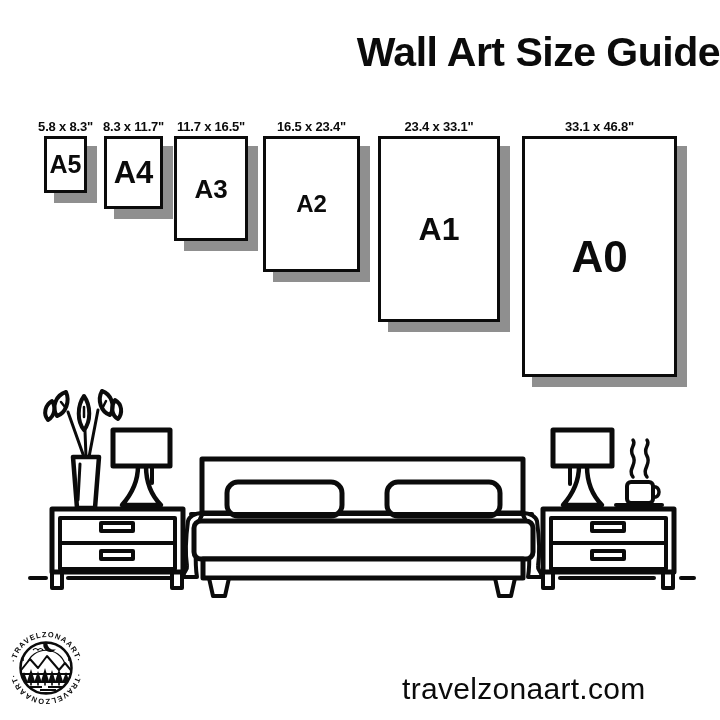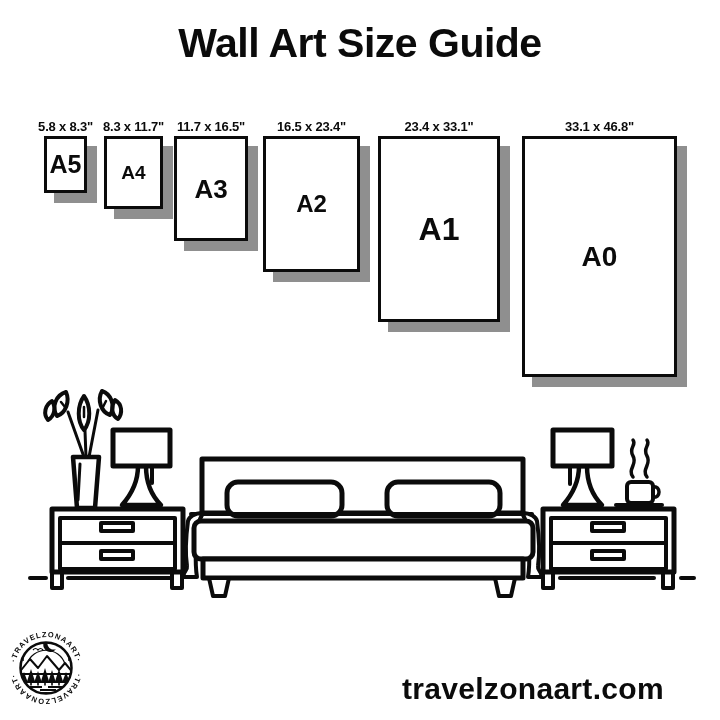--- a/index.html
+++ b/index.html
@@ -2,46 +2,46 @@
 <html><head>
 <meta charset="utf-8">
 <style>
   html,body{margin:0;padding:0;}
   body{
     width:720px;height:720px;position:relative;overflow:hidden;
     background:#ffffff;color:#0b0b0b;
     font-family:"Liberation Sans","DejaVu Sans",sans-serif;
   }
   .title{
-    position:absolute;top:20px;left:0;right:0;text-align:center;
+    position:absolute;top:29px;left:0;right:0;text-align:right;
     font-size:41px;font-weight:700;letter-spacing:-0.5px;margin:0;
   }
   .frame{
     position:absolute;background:#fff;border:3px solid #0b0b0b;
     box-sizing:border-box;box-shadow:10px 10px 0 #8f8f8f;
     display:flex;align-items:center;justify-content:center;
   }
   .dims{
     position:absolute;bottom:calc(100% + 5px);left:50%;transform:translateX(-50%);
     font-size:13px;font-weight:700;white-space:nowrap;letter-spacing:-0.2px;color:#0b0b0b;
   }
   .letter{font-weight:700;color:#0b0b0b;line-height:1;}
   .f-a5{left:44px;top:136px;width:43px;height:57px;}
   .f-a4{left:104px;top:136px;width:59px;height:73px;}
   .f-a3{left:174px;top:136px;width:74px;height:105px;}
   .f-a2{left:263px;top:136px;width:97px;height:136px;}
   .f-a1{left:378px;top:136px;width:122px;height:186px;}
   .f-a0{left:522px;top:136px;width:155px;height:241px;}
-  .s-a5{font-size:25px;} .s-a4{font-size:19px;text-align:right;} .s-a3{font-size:26px;}
-  .s-a2{font-size:24px;} .s-a1{font-size:32px;} .s-a0{font-size:28px;text-align:center;}
+  .s-a5{font-size:25px;} .s-a4{font-size:31px;text-align:right;} .s-a3{font-size:26px;}
+  .s-a2{font-size:24px;} .s-a1{font-size:32px;} .s-a0{font-size:44px;text-align:center;}
   .scene{position:absolute;left:0;top:0;width:720px;height:720px;}
   .logo{position:absolute;left:4px;top:626px;width:84px;height:84px;}
   .website{
     position:absolute;left:402px;top:672px;
-    font-size:30px;font-weight:700;letter-spacing:0.3px;white-space:nowrap;
+    font-size:30px;font-weight:400;letter-spacing:0.3px;white-space:nowrap;
   }
 </style>
 </head>
 <body>
 
 <h1 class="title">Wall Art Size Guide</h1>
 
 <div class="frame f-a5">
   <div class="dims">5.8 x 8.3"</div>
   <div class="letter s-a5">A5</div>

